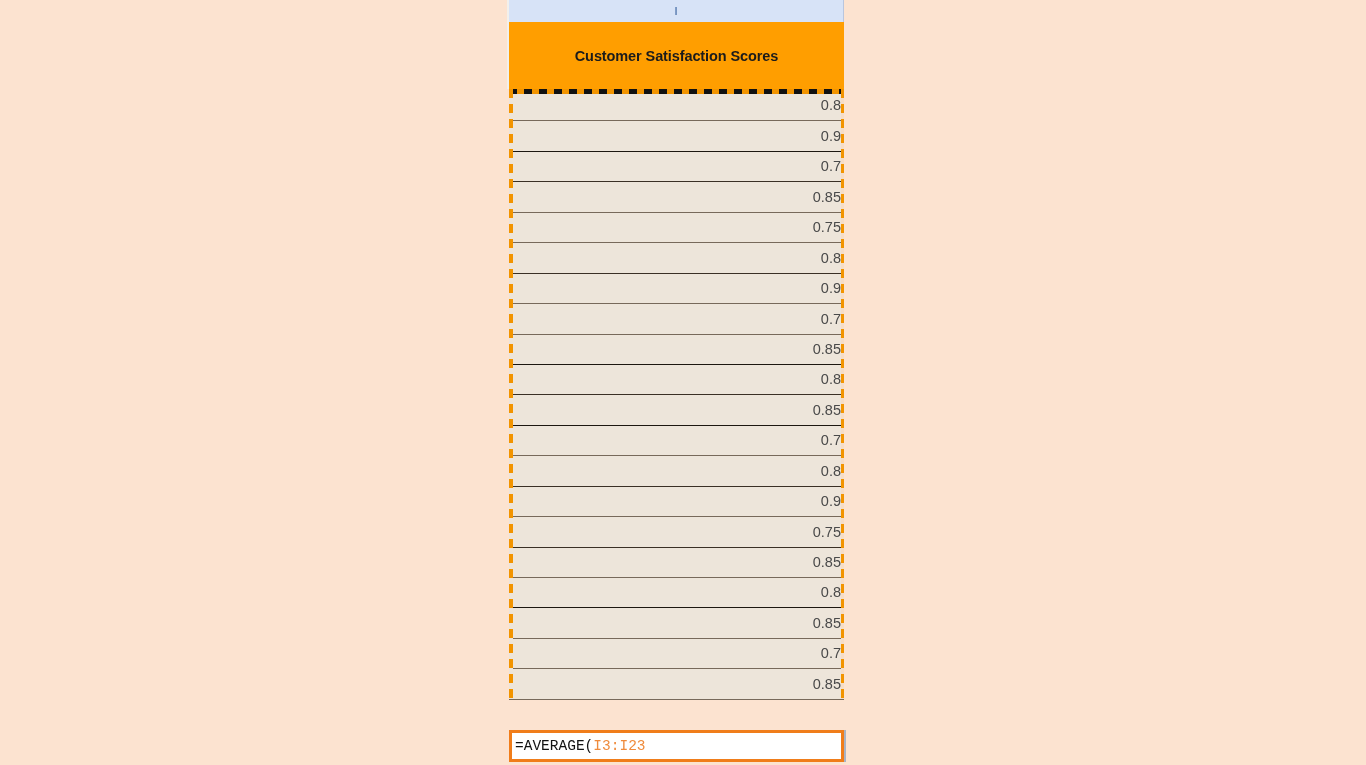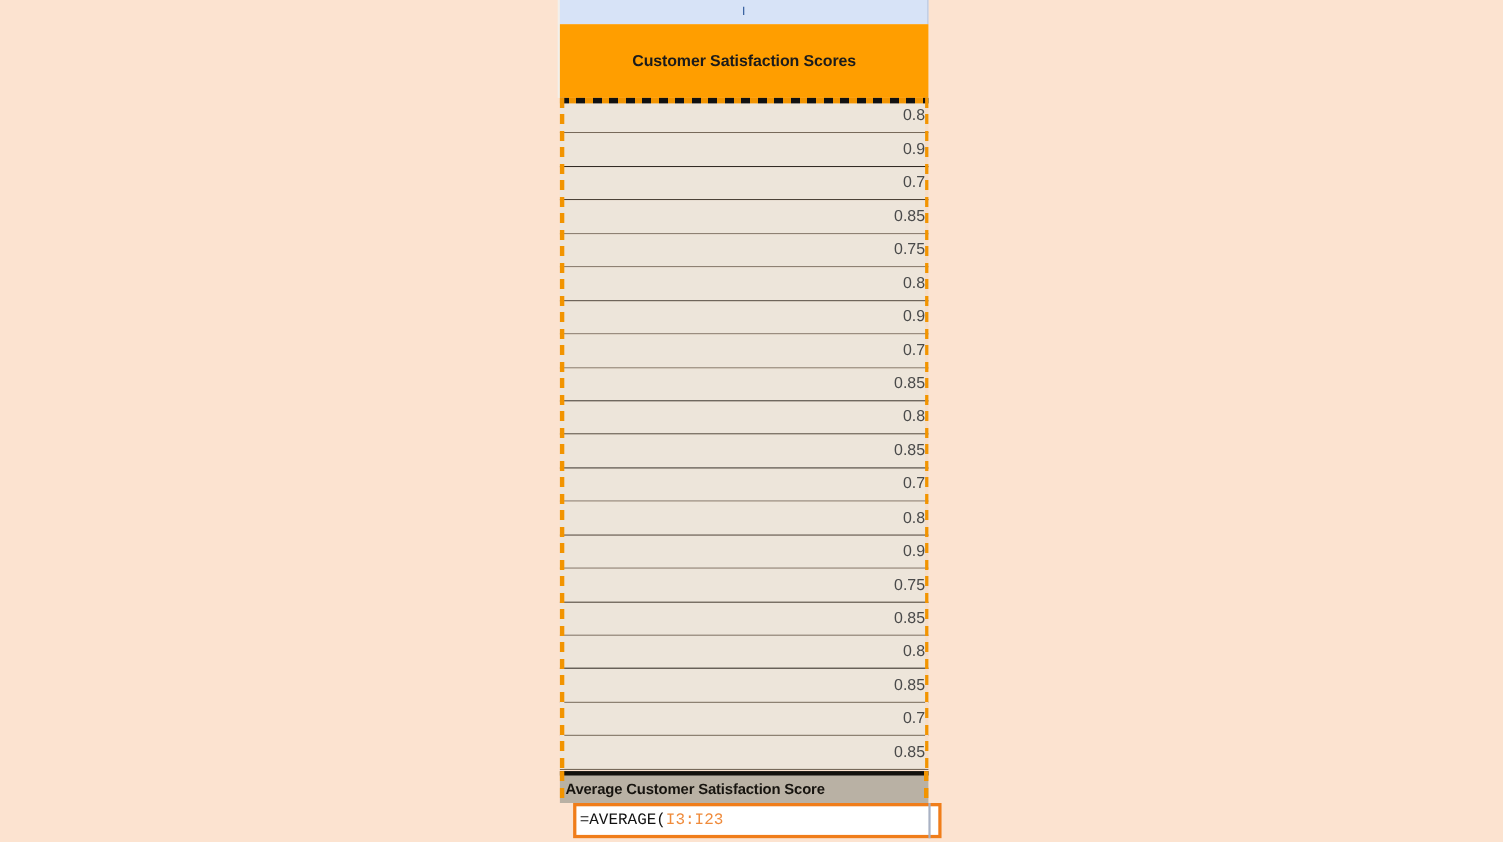--- a/index.html
+++ b/index.html
@@ -169,21 +169,21 @@
       repeating-linear-gradient(to bottom,
         #f29400 0px, #f29400 9px,
         transparent 9px, transparent 15px);
   }
   #avg-label-row .pip-l { left: 0; }
   #avg-label-row .pip-r { right: 0; }
 
   
   #formula-cell {
     position: absolute;
-    left: 12px;
+    left: 0;
     top: 730px;
     width: 335px;
     height: 32px;
     background: #ffffff;
     border: 3px solid #f07d1a;
     box-sizing: border-box;
     display: flex;
     align-items: center;
     padding-left: 3px;
     overflow: hidden;
@@ -293,24 +293,19 @@
         <span class="value">0.85</span>
       </div>
     </div>
 
   <div id="selection">
     <div class="ants-top"></div>
     <div class="ants-left"></div>
     <div class="ants-right"></div>
   </div>
 
-  <div id="avg-label-row">
-    <span class="pip-l"></span>
-    <span class="label">Average Customer Satisfaction Score</span>
-    <span class="pip-r"></span>
-  </div>
 
   <div id="formula-cell">
     <span class="ftext"><span class="fn">=AVERAGE(</span><span class="ref">I3:I23</span></span>
   </div>
   <div id="formula-cell-shadow"></div>
 
 </div>
 
 </body></html>

